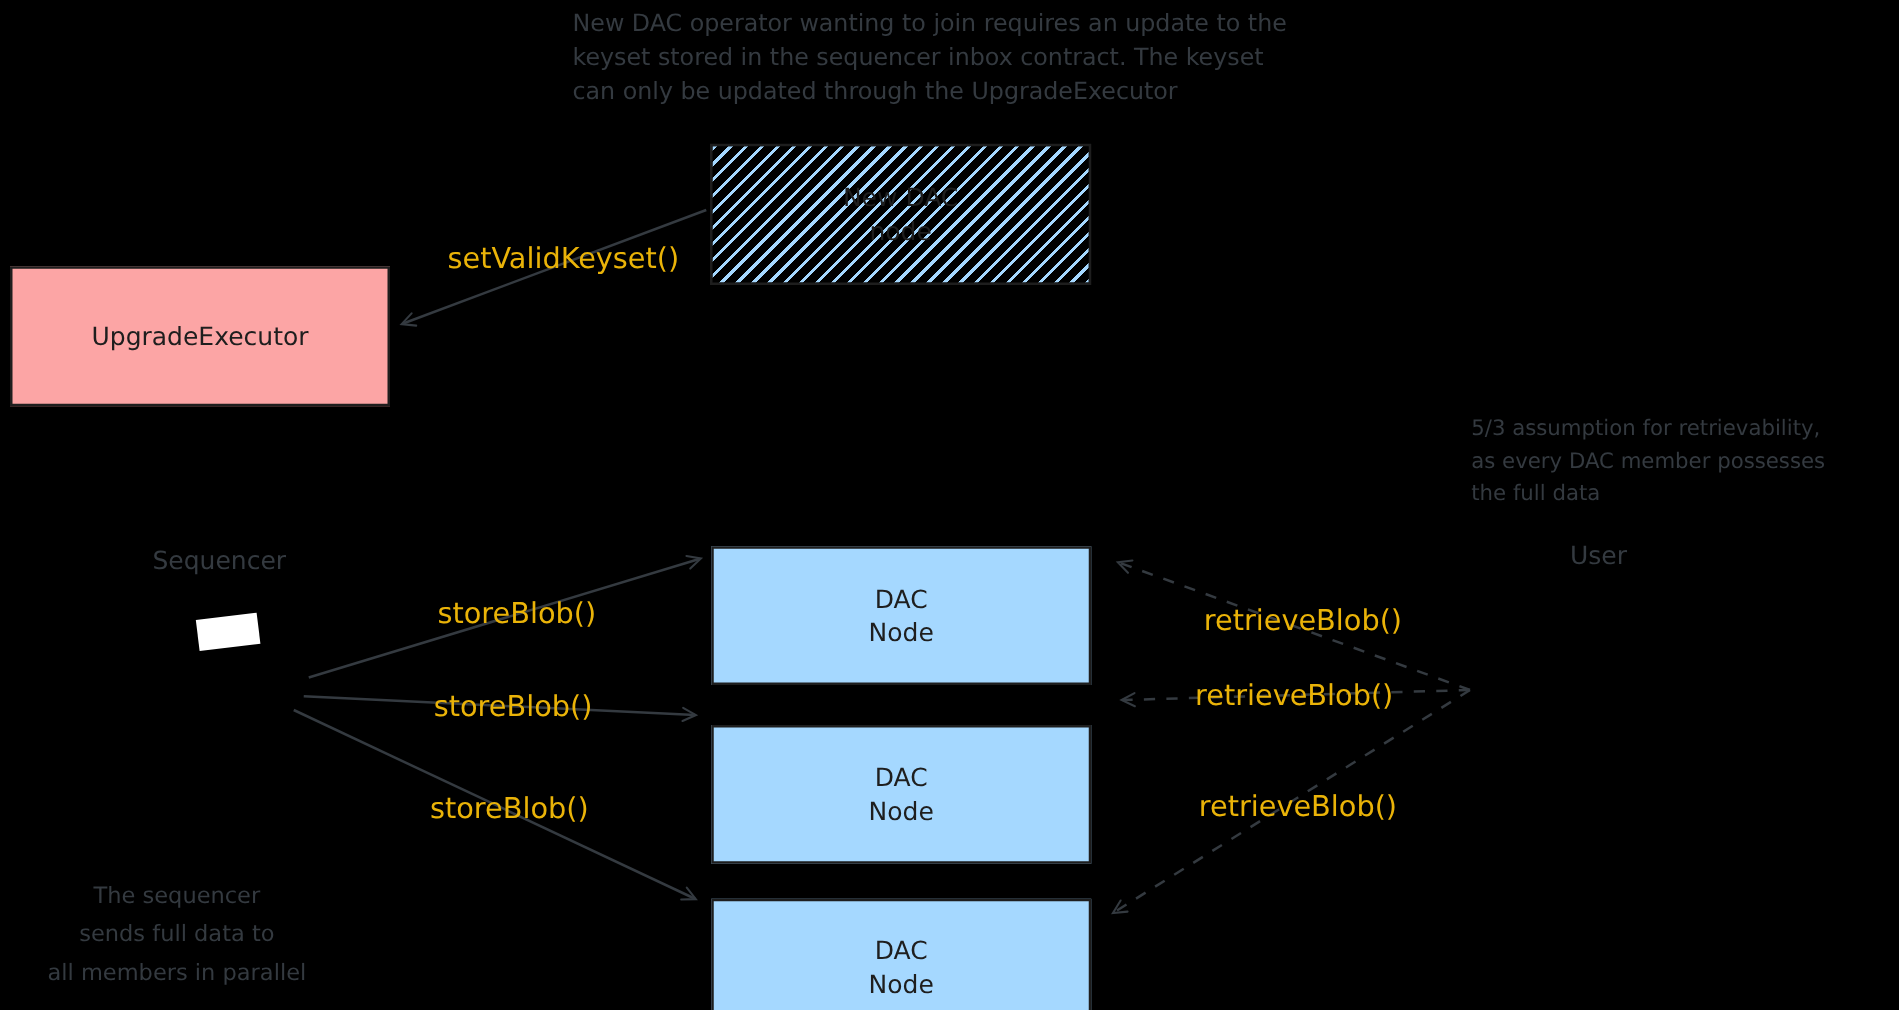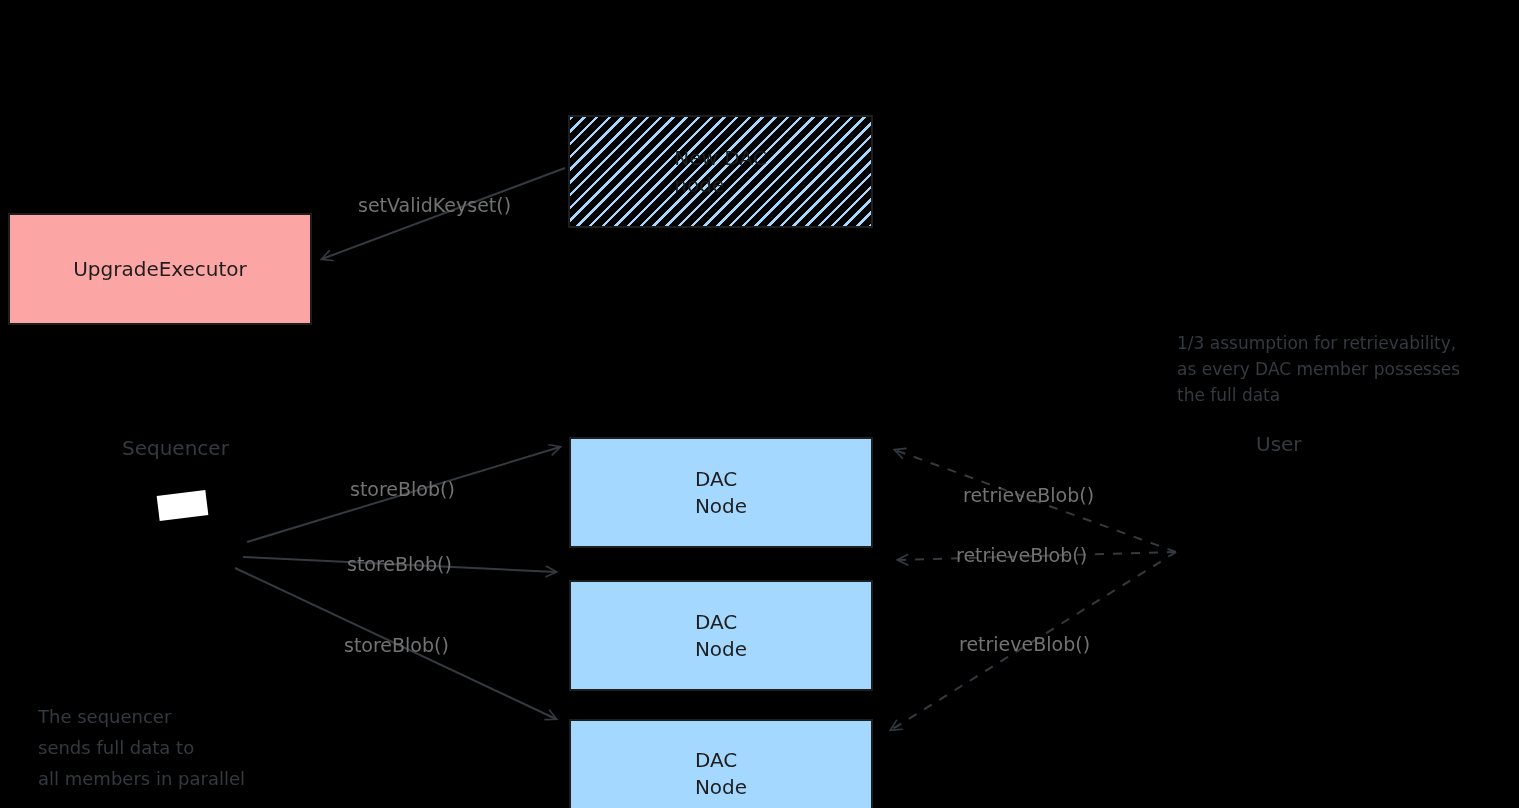--- a/index.html
+++ b/index.html
@@ -6,27 +6,27 @@
   .stage {
     position:relative; width:1519px; height:808px; background:#000;
     overflow:hidden; font-family:"DejaVu Sans", sans-serif;
   }
   .arrows { position:absolute; left:0; top:0; width:1519px; height:808px; }
   .note {
     position:absolute; color:#343a40; white-space:pre-line;
     font-size:19px; line-height:27px;
   }
   .note.small { font-size:17px; line-height:26px; }
-  .note.bottom { font-size:18px; line-height:31px; }
-  .edge-label { position:absolute; color:#737373; font-size:19px; white-space:nowrap; }
+  .note.bottom { font-size:18px; line-height:31px;text-align:center; }
+  .edge-label { position:absolute; color:#eab308; font-size:23px; white-space:nowrap; }
   .free-label { position:absolute; color:#343a40; font-size:20px; white-space:nowrap; }
   .box {
     position:absolute; border:2px solid #1e1e1e; box-sizing:border-box;
     display:flex; align-items:center; justify-content:center;
-    text-align:left; color:#1e1e1e; font-size:20px; line-height:27px;
+    text-align:center; color:#1e1e1e; font-size:20px; line-height:27px;
   }
   .box span { white-space:pre-line; }
   .box.pink { background:#fca5a5; }
   .box.blue { background:#a5d8ff;margin-top:32px; }
   .box.hatched {
     background:repeating-linear-gradient(135deg,
       #a5d8ff 0px, #a5d8ff 2.5px, transparent 2.5px, transparent 9px);
   }
   .laptop-screen {
     position:absolute; left:158px; top:493px; width:49px; height:25px;
@@ -46,22 +46,25 @@
     </defs>
     <line x1="565" y1="168" x2="322" y2="259" stroke="#343a40" stroke-width="2" marker-end="url(#ah)"></line>
     <line x1="247" y1="542" x2="560" y2="447" stroke="#343a40" stroke-width="2" marker-end="url(#ah)"></line>
     <line x1="243" y1="557" x2="556" y2="572" stroke="#343a40" stroke-width="2" marker-end="url(#ah)"></line>
     <line x1="235" y1="568" x2="556" y2="719" stroke="#343a40" stroke-width="2" marker-end="url(#ah)"></line>
     <line x1="1176" y1="552" x2="895" y2="450" stroke="#343a40" stroke-width="2" stroke-dasharray="9 9" marker-end="url(#ah)"></line>
     <line x1="1176" y1="552" x2="898" y2="560" stroke="#343a40" stroke-width="2" stroke-dasharray="9 9" marker-end="url(#ah)"></line>
     <line x1="1176" y1="552" x2="891" y2="730" stroke="#343a40" stroke-width="2" stroke-dasharray="9 9" marker-end="url(#ah)"></line>
   </svg>
 
+  <div class="note" style="left:458px; top:6px;">New DAC operator wanting to join requires an update to the
+keyset stored in the sequencer inbox contract. The keyset
+can only be updated through the UpgradeExecutor</div>
 
-  <div class="note small" style="left:1177px; top:330px;">1/3 assumption for retrievability,
+  <div class="note small" style="left:1177px; top:330px;">5/3 assumption for retrievability,
 as every DAC member possesses
 the full data</div>
 
   <div class="note bottom" style="left:38px; top:701px;">The sequencer
 sends full data to
 all members in parallel</div>
 
   <div class="box hatched" style="left:568px; top:115px; width:305px; height:113px;">
     <span>New DAC
 node</span>

